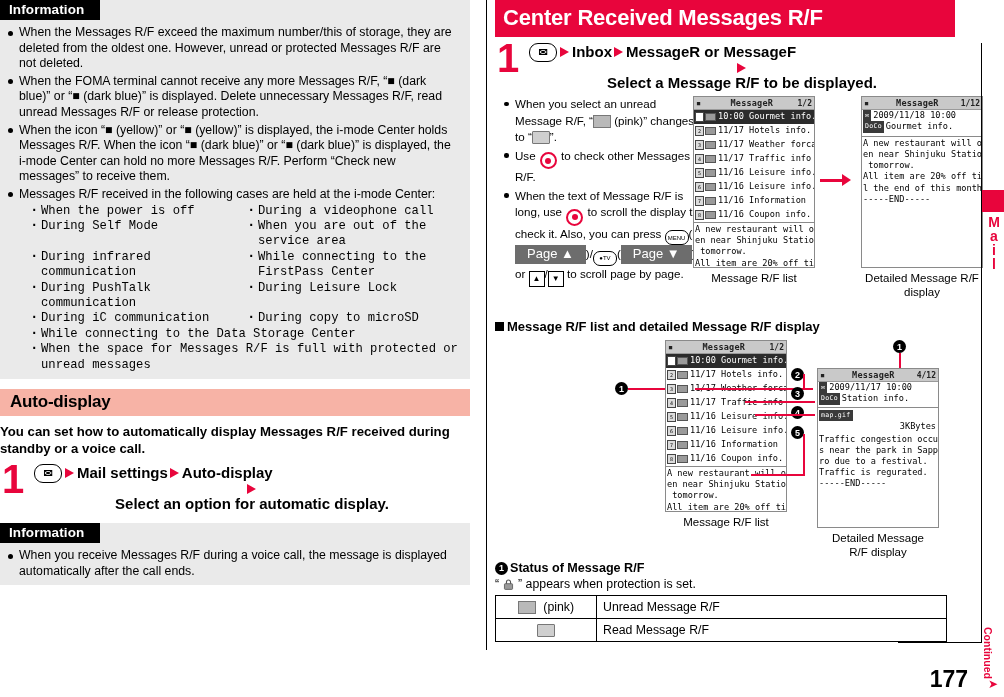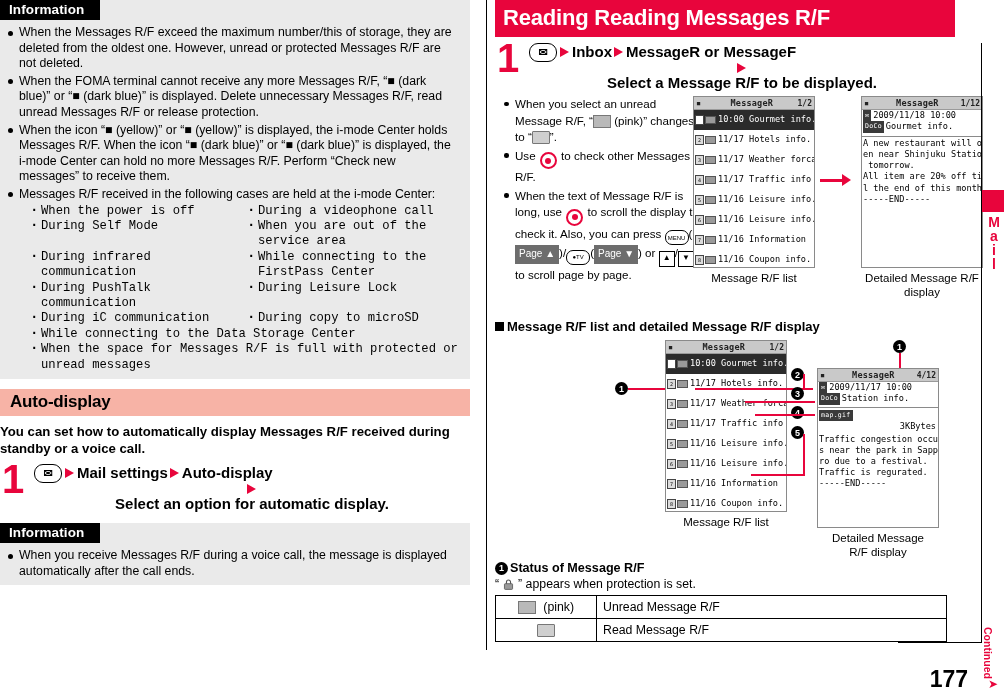--- a/index.html
+++ b/index.html
@@ -110,21 +110,21 @@
     box-sizing:border-box;
   }
   .kcircle i{display:block;width:6px;height:6px;border-radius:50%;background:#e8053c;font-style:normal;}
   .kmenu{
     display:inline-flex;align-items:center;justify-content:center;
     width:22px;height:13px;border:1.2px solid #000;border-radius:7px;
     font-size:6px;vertical-align:-2px;
   }
   .kpage{
     display:inline-block;background:#6d6d6d;color:#fff;
-    font-size:10px;padding:1px 4px;vertical-align:0px;
+    font-size:13px;padding:1px 12px;vertical-align:0px;
   }
   .karrow{
     display:inline-flex;align-items:center;justify-content:center;
     width:14px;height:14px;border:1.2px solid #000;
     font-size:8px;vertical-align:-3px;
   }
 
   
   .phone{
     border:1px solid #8a8a8a;background:#fff;
@@ -133,21 +133,21 @@
   }
   .ph-title{
     background:#c9c9c9;display:flex;align-items:center;
     font-size:8.5px;font-weight:bold;height:12px;padding:0 2px;
     border-bottom:1px solid #9a9a9a;color:#222;
   }
   .ph-title .t-mid{flex:1;text-align:center;letter-spacing:.2px;}
   .ph-title .t-r{font-size:8px;}
   .ph-row{
     display:flex;align-items:center;
-    font-size:8.6px;line-height:11.4px;height:20px;
+    font-size:8.6px;line-height:11.4px;height:14px;
     padding-left:1px;white-space:nowrap;overflow:hidden;
   }
   .ph-row .sq{
     width:7px;height:8px;border:1px solid #444;background:#dcdcdc;
     margin-right:1px;flex:none;font-size:5px;text-align:center;line-height:8px;
   }
   .ph-row .env{
     width:9px;height:6px;background:#9a9a9a;margin-right:2px;flex:none;
     border:1px solid #555;
   }
@@ -275,21 +275,21 @@
       <div class="info-head">Information</div>
       <div class="bul">When you receive Messages R/F during a voice call, the message is displayed automatically after the call ends.</div>
     </div>
   </div>
 
   <div class="col-divider"></div>
 
   <div class="col-right">
 
     <div class="rhead">
-      <div class="main">Reading Reading Messages R/F</div>
+      <div class="main">Center Received Messages R/F</div>
     </div>
 
     <div class="step" style="margin-top:5px;">
       <div class="step-num">1</div>
       <div class="step-body">
         <div class="step-line">
           <span class="keycap">✉</span>
           <span class="tri"></span>
           <span>Inbox</span>
           <span class="tri"></span>

